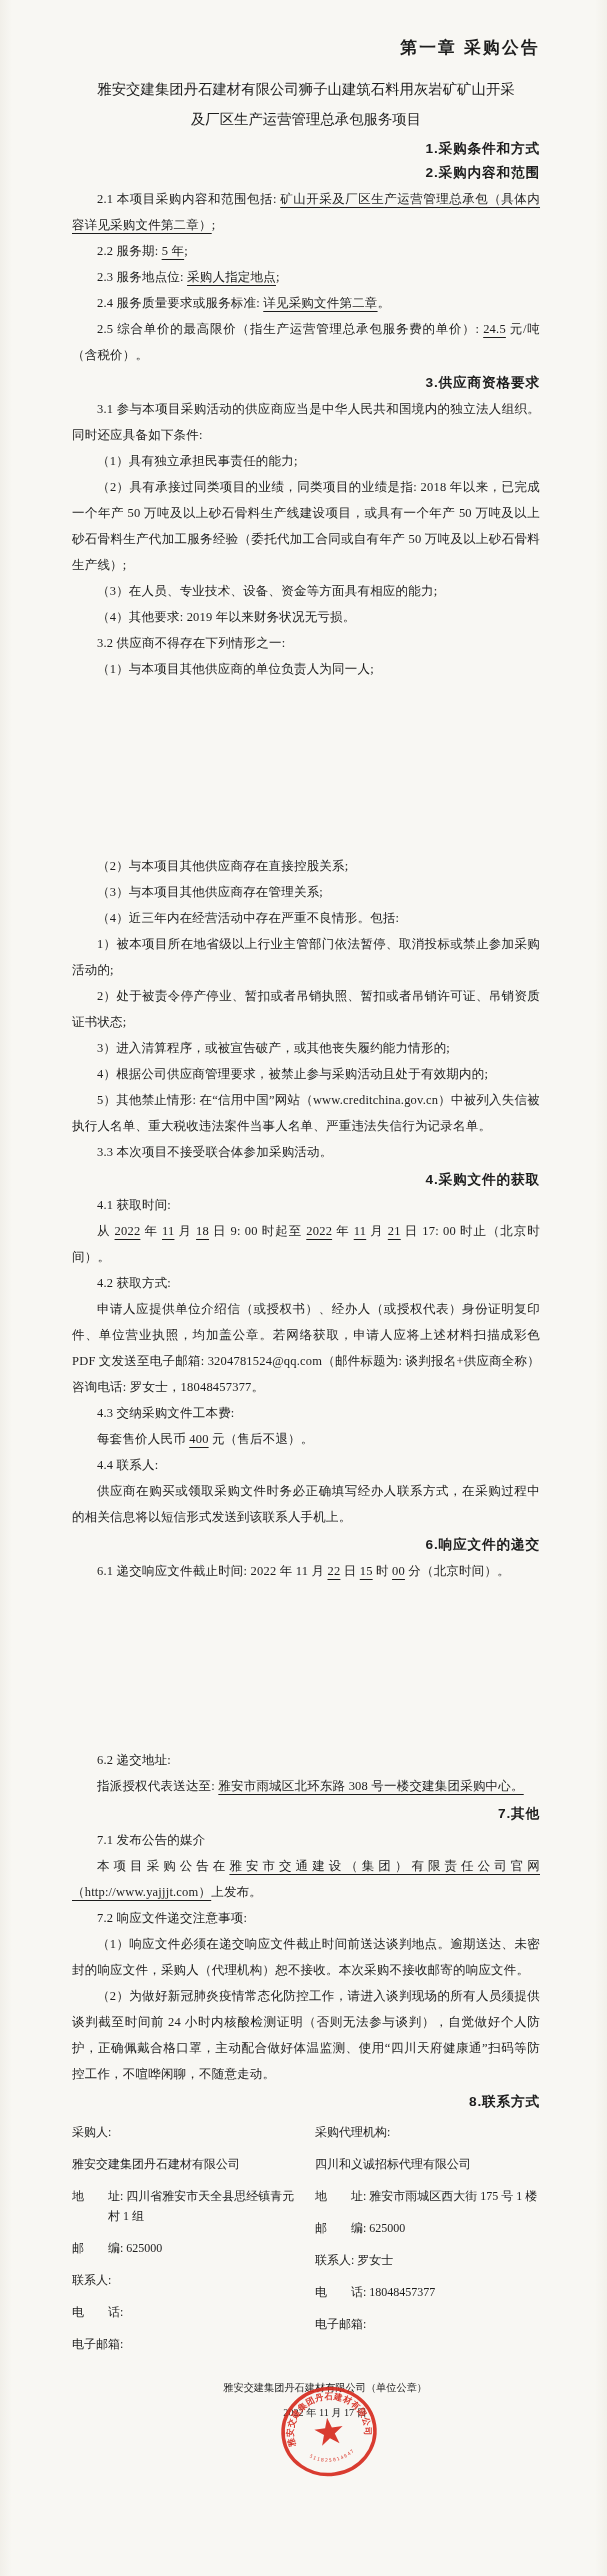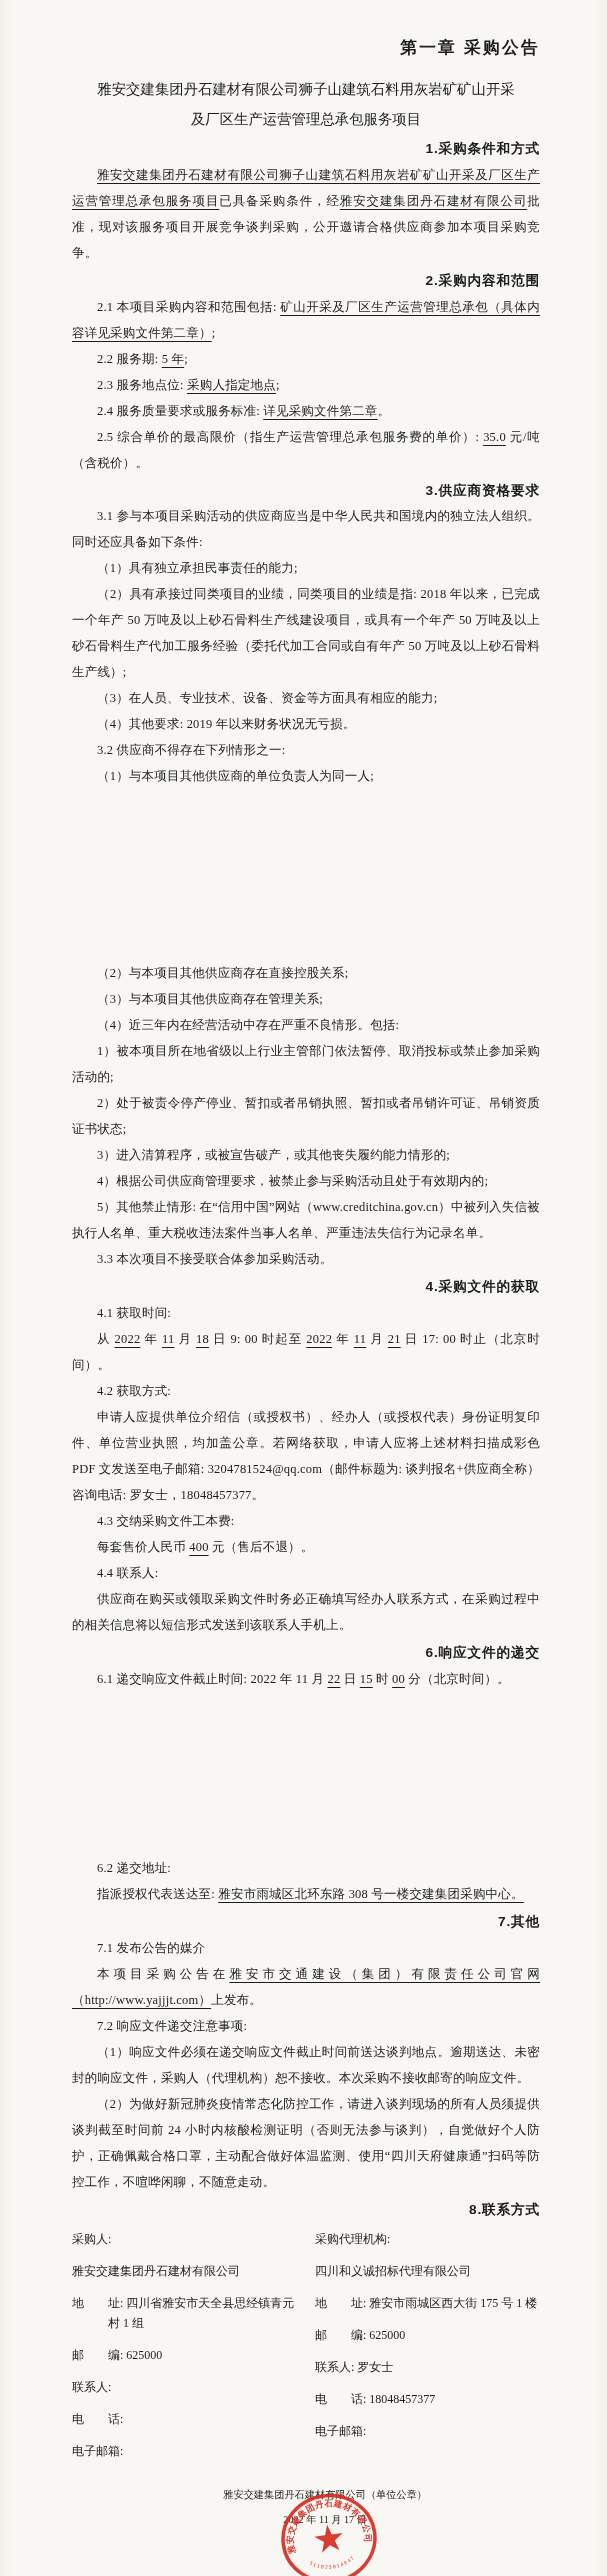--- a/index.html
+++ b/index.html
@@ -31,27 +31,26 @@
 </style>
 </head>
 <body>
 
 <div class="page">
   <div id="doc">
       <h1 class="chapter-title">第一章 采购公告</h1>
       <div class="doc-title">雅安交建集团丹石建材有限公司狮子山建筑石料用灰岩矿矿山开采</div>
       <div class="doc-title">及厂区生产运营管理总承包服务项目</div>
       <h2 class="sec-heading">1.采购条件和方式</h2>
-      <p class="para"><span class="u">雅安交建集团丹石建材有限公司狮子山建筑石料用灰岩矿矿山开采及厂区生产运营管理总承包服务项目</span><span>已具备采购条件，经</span><span class="u">雅安交建集团丹石建材有限公司</span><span>批准，现对该服务项目开展竞争谈判采购，公开邀请合格供应商参加本项目采购竞争。</span></p>
       <h2 class="sec-heading">2.采购内容和范围</h2>
       <p class="para"><span>2.1 本项目采购内容和范围包括: </span><span class="u">矿山开采及厂区生产运营管理总承包（具体内容详见采购文件第二章）</span><span>;</span></p>
       <p class="para"><span>2.2 服务期: </span><span class="u">5 年</span><span>;</span></p>
       <p class="para"><span>2.3 服务地点位: </span><span class="u">采购人指定地点</span><span>;</span></p>
       <p class="para"><span>2.4 服务质量要求或服务标准: </span><span class="u">详见采购文件第二章</span><span>。</span></p>
-      <p class="para"><span>2.5 综合单价的最高限价（指生产运营管理总承包服务费的单价）: </span><span class="u">35.0</span><span> 元/吨（含税价）。</span></p>
+      <p class="para"><span>2.5 综合单价的最高限价（指生产运营管理总承包服务费的单价）: </span><span class="u">24.5</span><span> 元/吨（含税价）。</span></p>
       <h2 class="sec-heading">3.供应商资格要求</h2>
       <p class="para"><span>3.1 参与本项目采购活动的供应商应当是中华人民共和国境内的独立法人组织。同时还应具备如下条件:</span></p>
       <p class="para"><span>（1）具有独立承担民事责任的能力;</span></p>
       <p class="para"><span>（2）具有承接过同类项目的业绩，同类项目的业绩是指: 2018 年以来，已完成一个年产 50 万吨及以上砂石骨料生产线建设项目，或具有一个年产 50 万吨及以上砂石骨料生产代加工服务经验（委托代加工合同或自有年产 50 万吨及以上砂石骨料生产线）;</span></p>
       <p class="para"><span>（3）在人员、专业技术、设备、资金等方面具有相应的能力;</span></p>
       <p class="para"><span>（4）其他要求: 2019 年以来财务状况无亏损。</span></p>
       <p class="para"><span>3.2 供应商不得存在下列情形之一:</span></p>
       <p class="para"><span>（1）与本项目其他供应商的单位负责人为同一人;</span></p>
       <div class="gap" style="height: 171px;"></div>
       <p class="para"><span>（2）与本项目其他供应商存在直接控股关系;</span></p>

